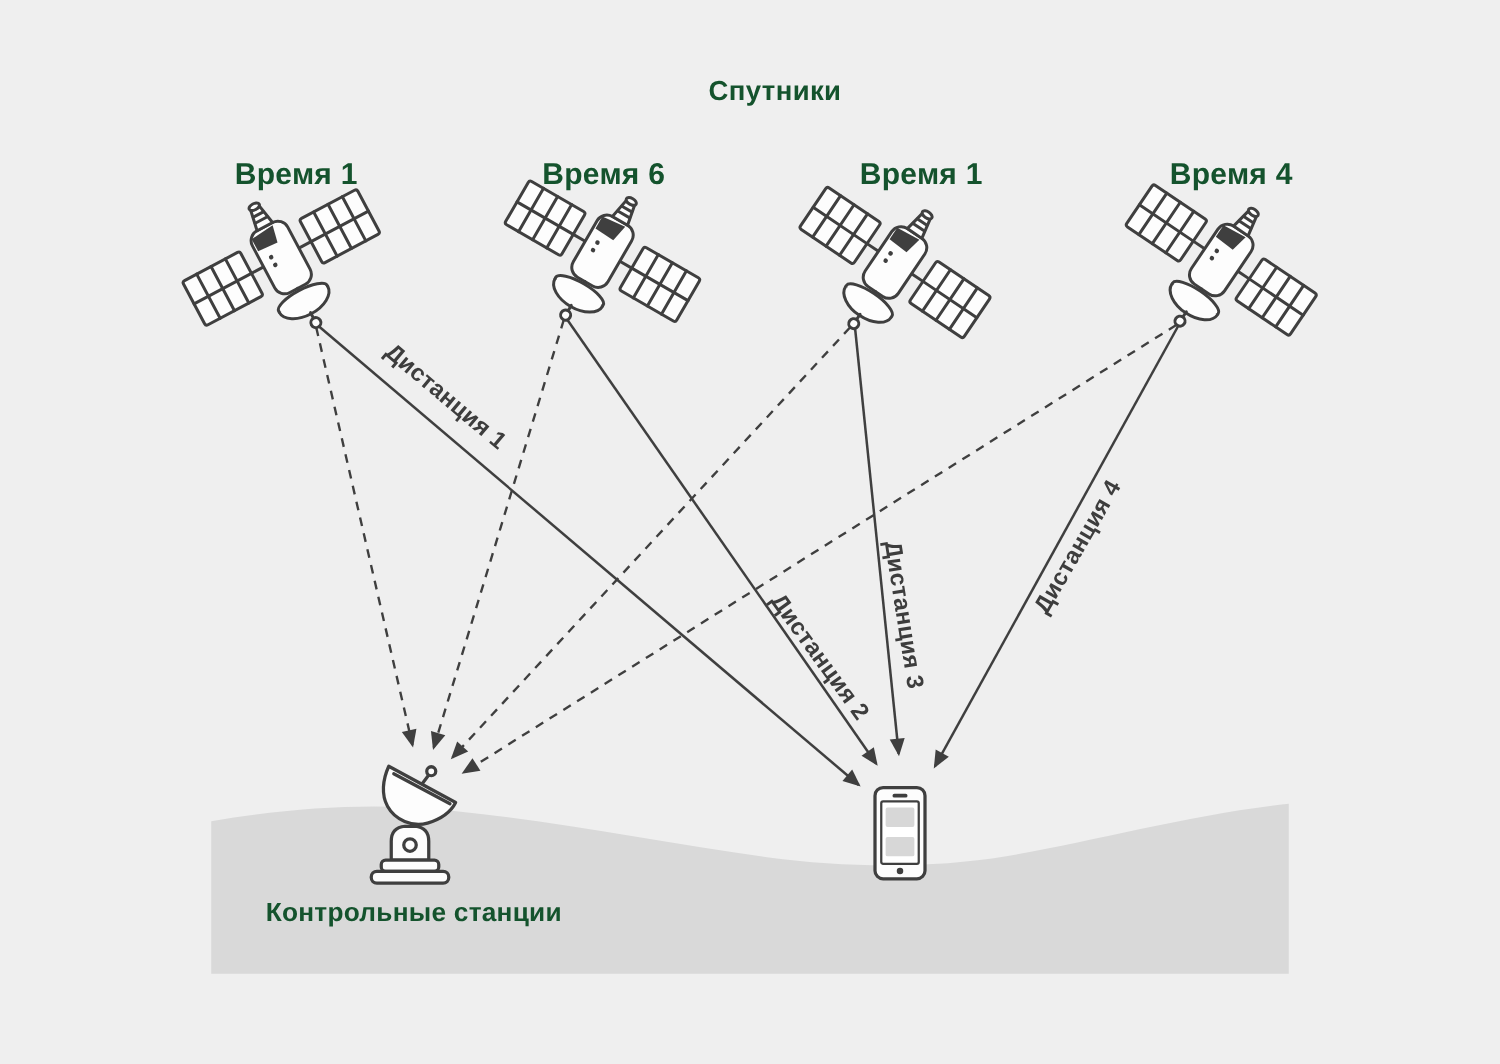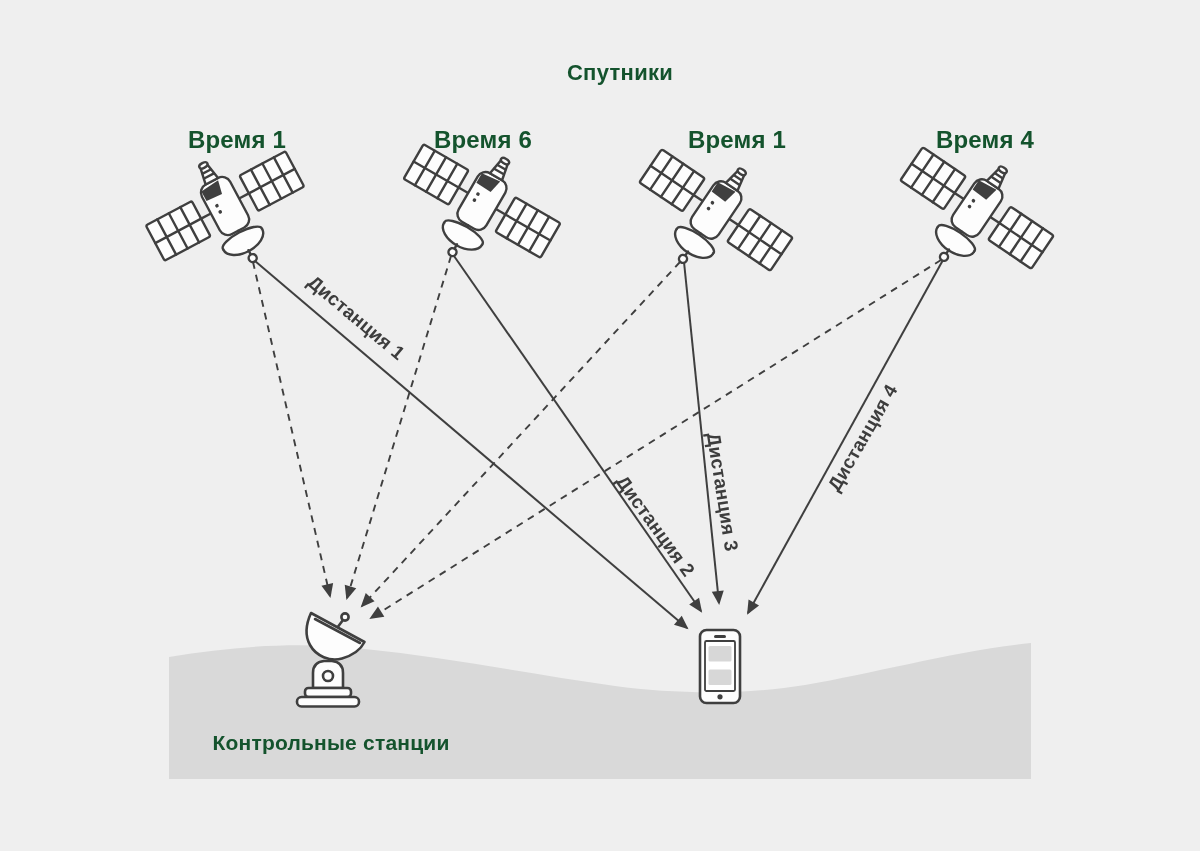--- a/index.html
+++ b/index.html
@@ -14,21 +14,21 @@
     transform:translate(-50%,-50%);
   }
   .title{left:620px;top:73px;font-size:22px;letter-spacing:.3px;}
   .time{top:140px;font-size:24px;letter-spacing:.2px;}
   .t1{left:237px}.t2{left:483px}.t3{left:737px}.t4{left:985px}
   .dist{font-size:19px;letter-spacing:.2px;color:#3d3d3d;}
   .d1{left:356px;top:318px;transform:translate(-50%,-50%) rotate(40deg);}
   .d2{left:655px;top:526px;transform:translate(-50%,-50%) rotate(54deg);}
   .d3{left:722px;top:492px;transform:translate(-50%,-50%) rotate(81deg);}
   .d4{left:863px;top:438px;transform:translate(-50%,-50%) rotate(-60deg);}
-  .glabel{top:731px;font-size:21px;letter-spacing:.2px;margin-top:12px;}
+  .glabel{top:731px;font-size:21px;letter-spacing:.2px;}
   .gl1{left:331px}.gl2{left:720px}
 </style>
 </head>
 <body>
 
 <div class="canvas">
 
   <svg class="scene" viewBox="0 0 1200 851">
     <defs>
       <marker id="arrow" markerUnits="userSpaceOnUse" markerWidth="18" markerHeight="16" refX="13" refY="7" orient="auto">

